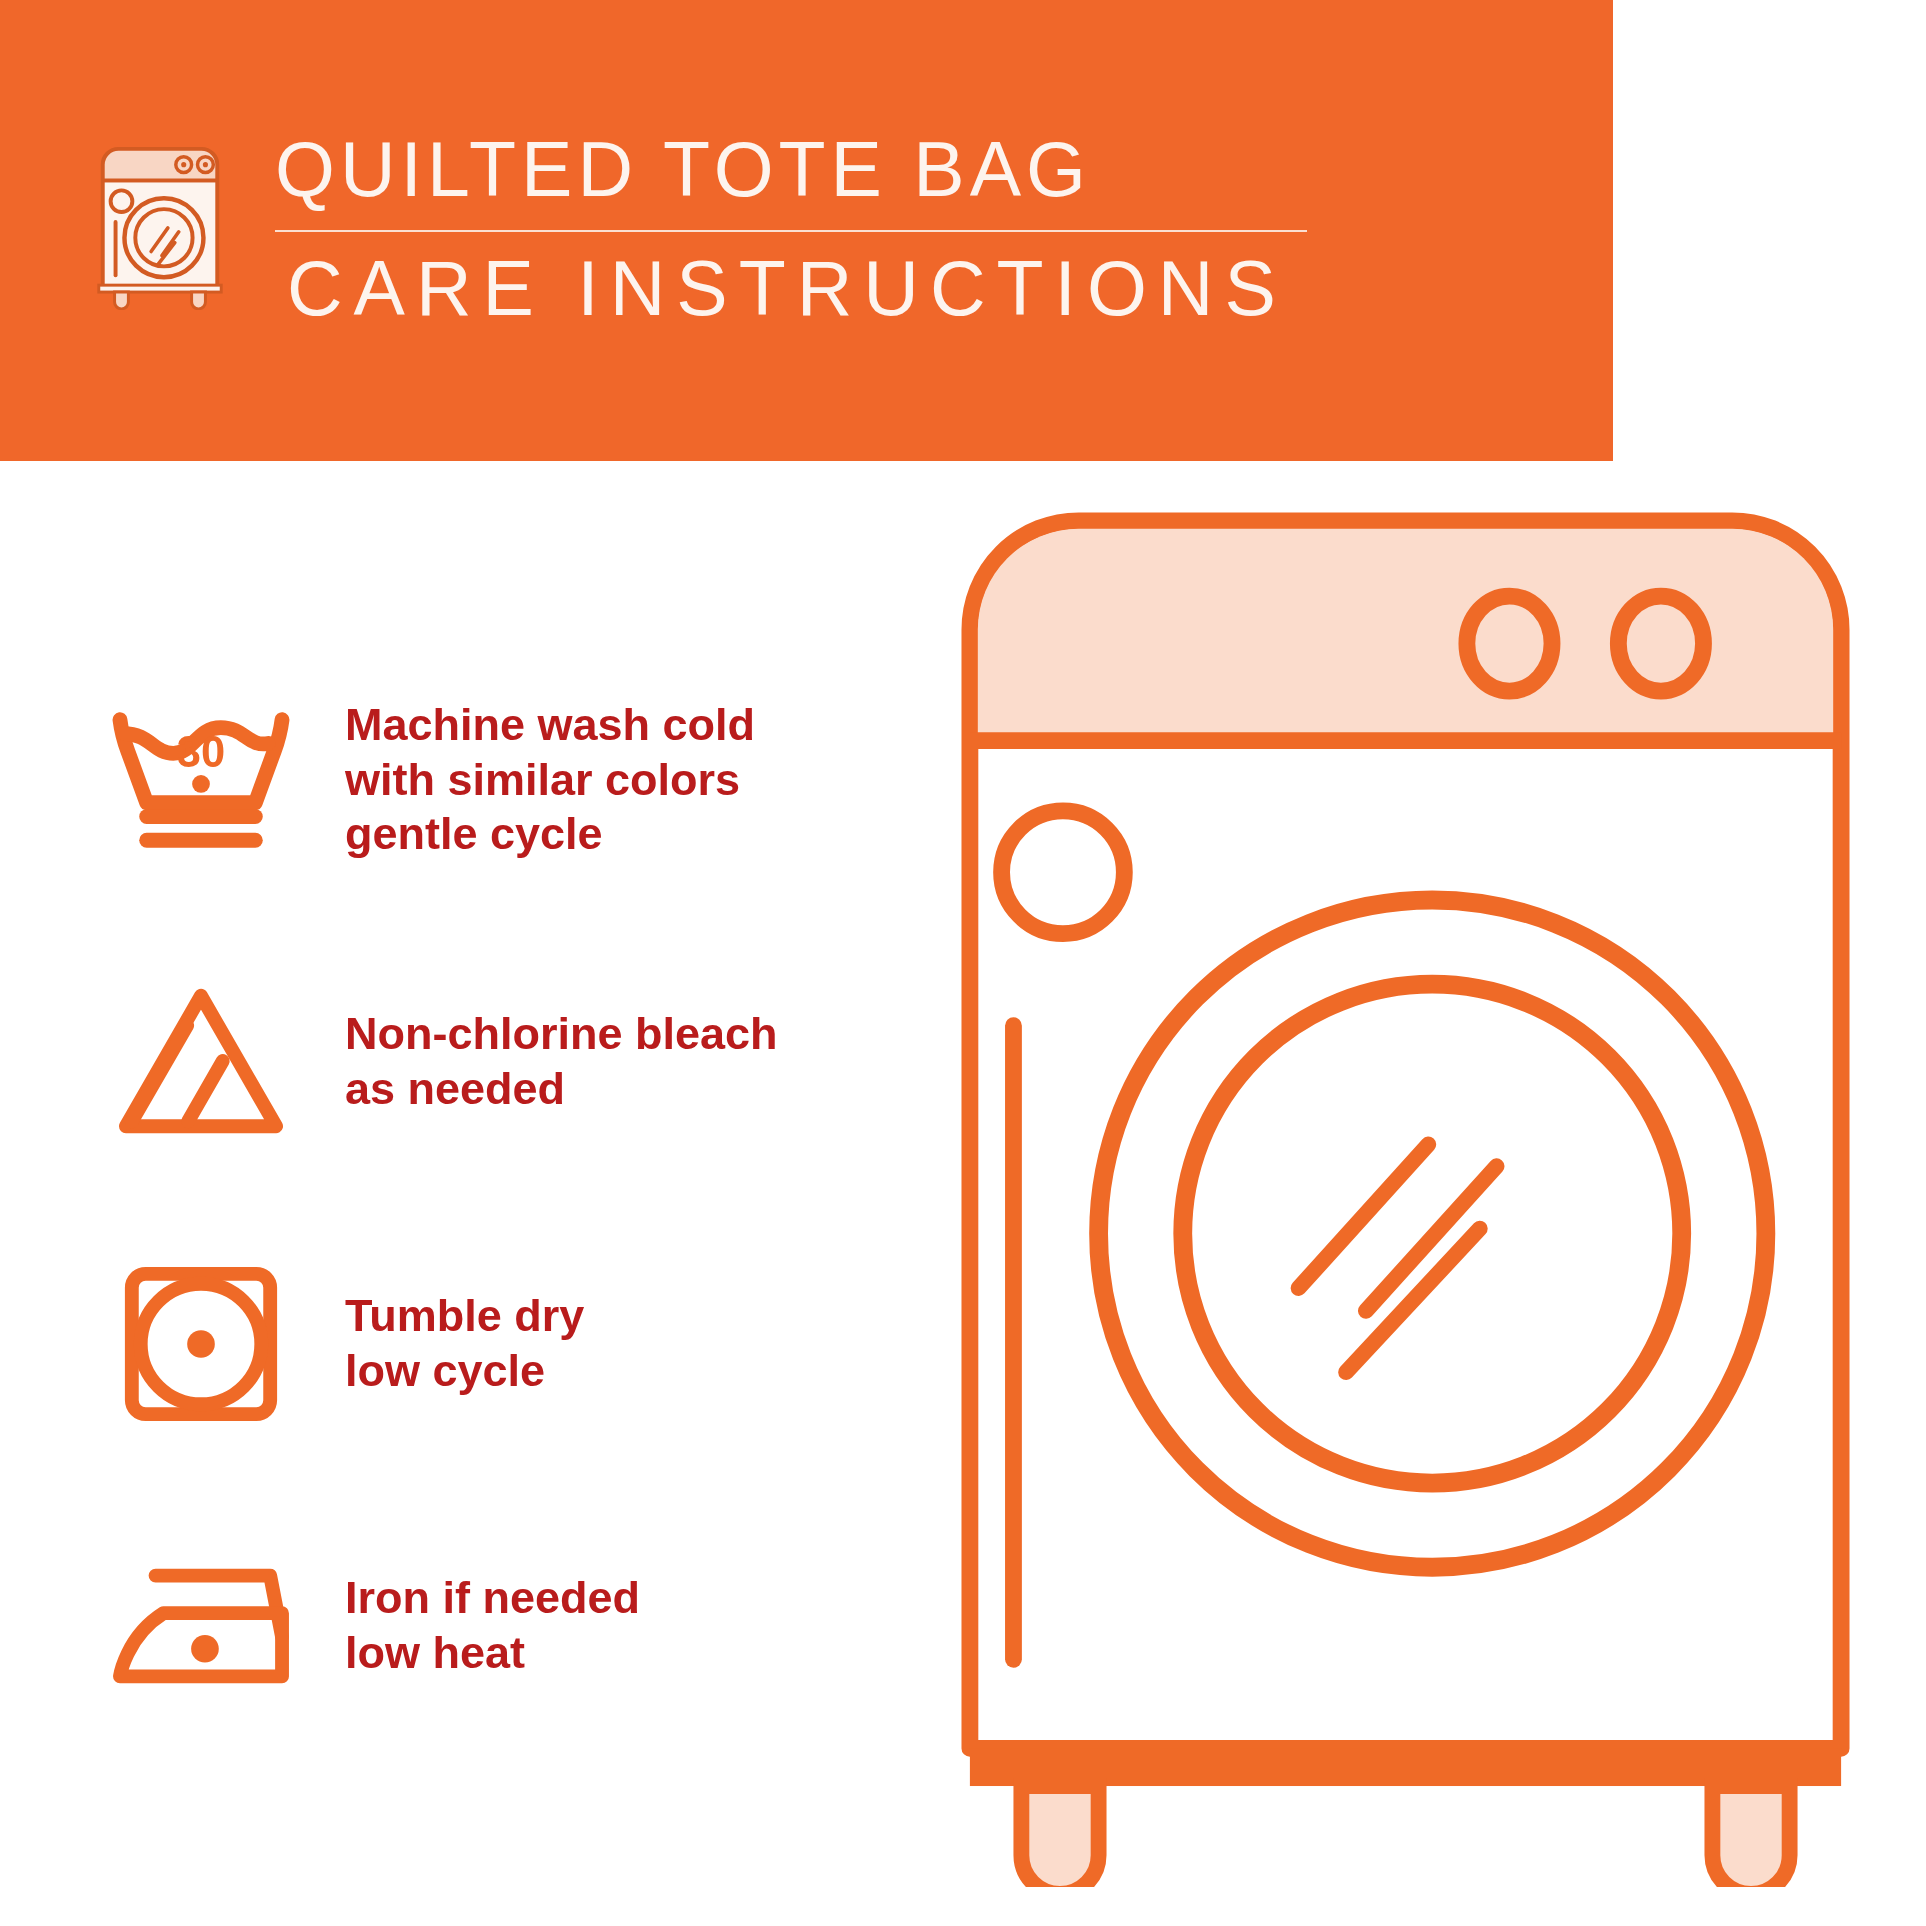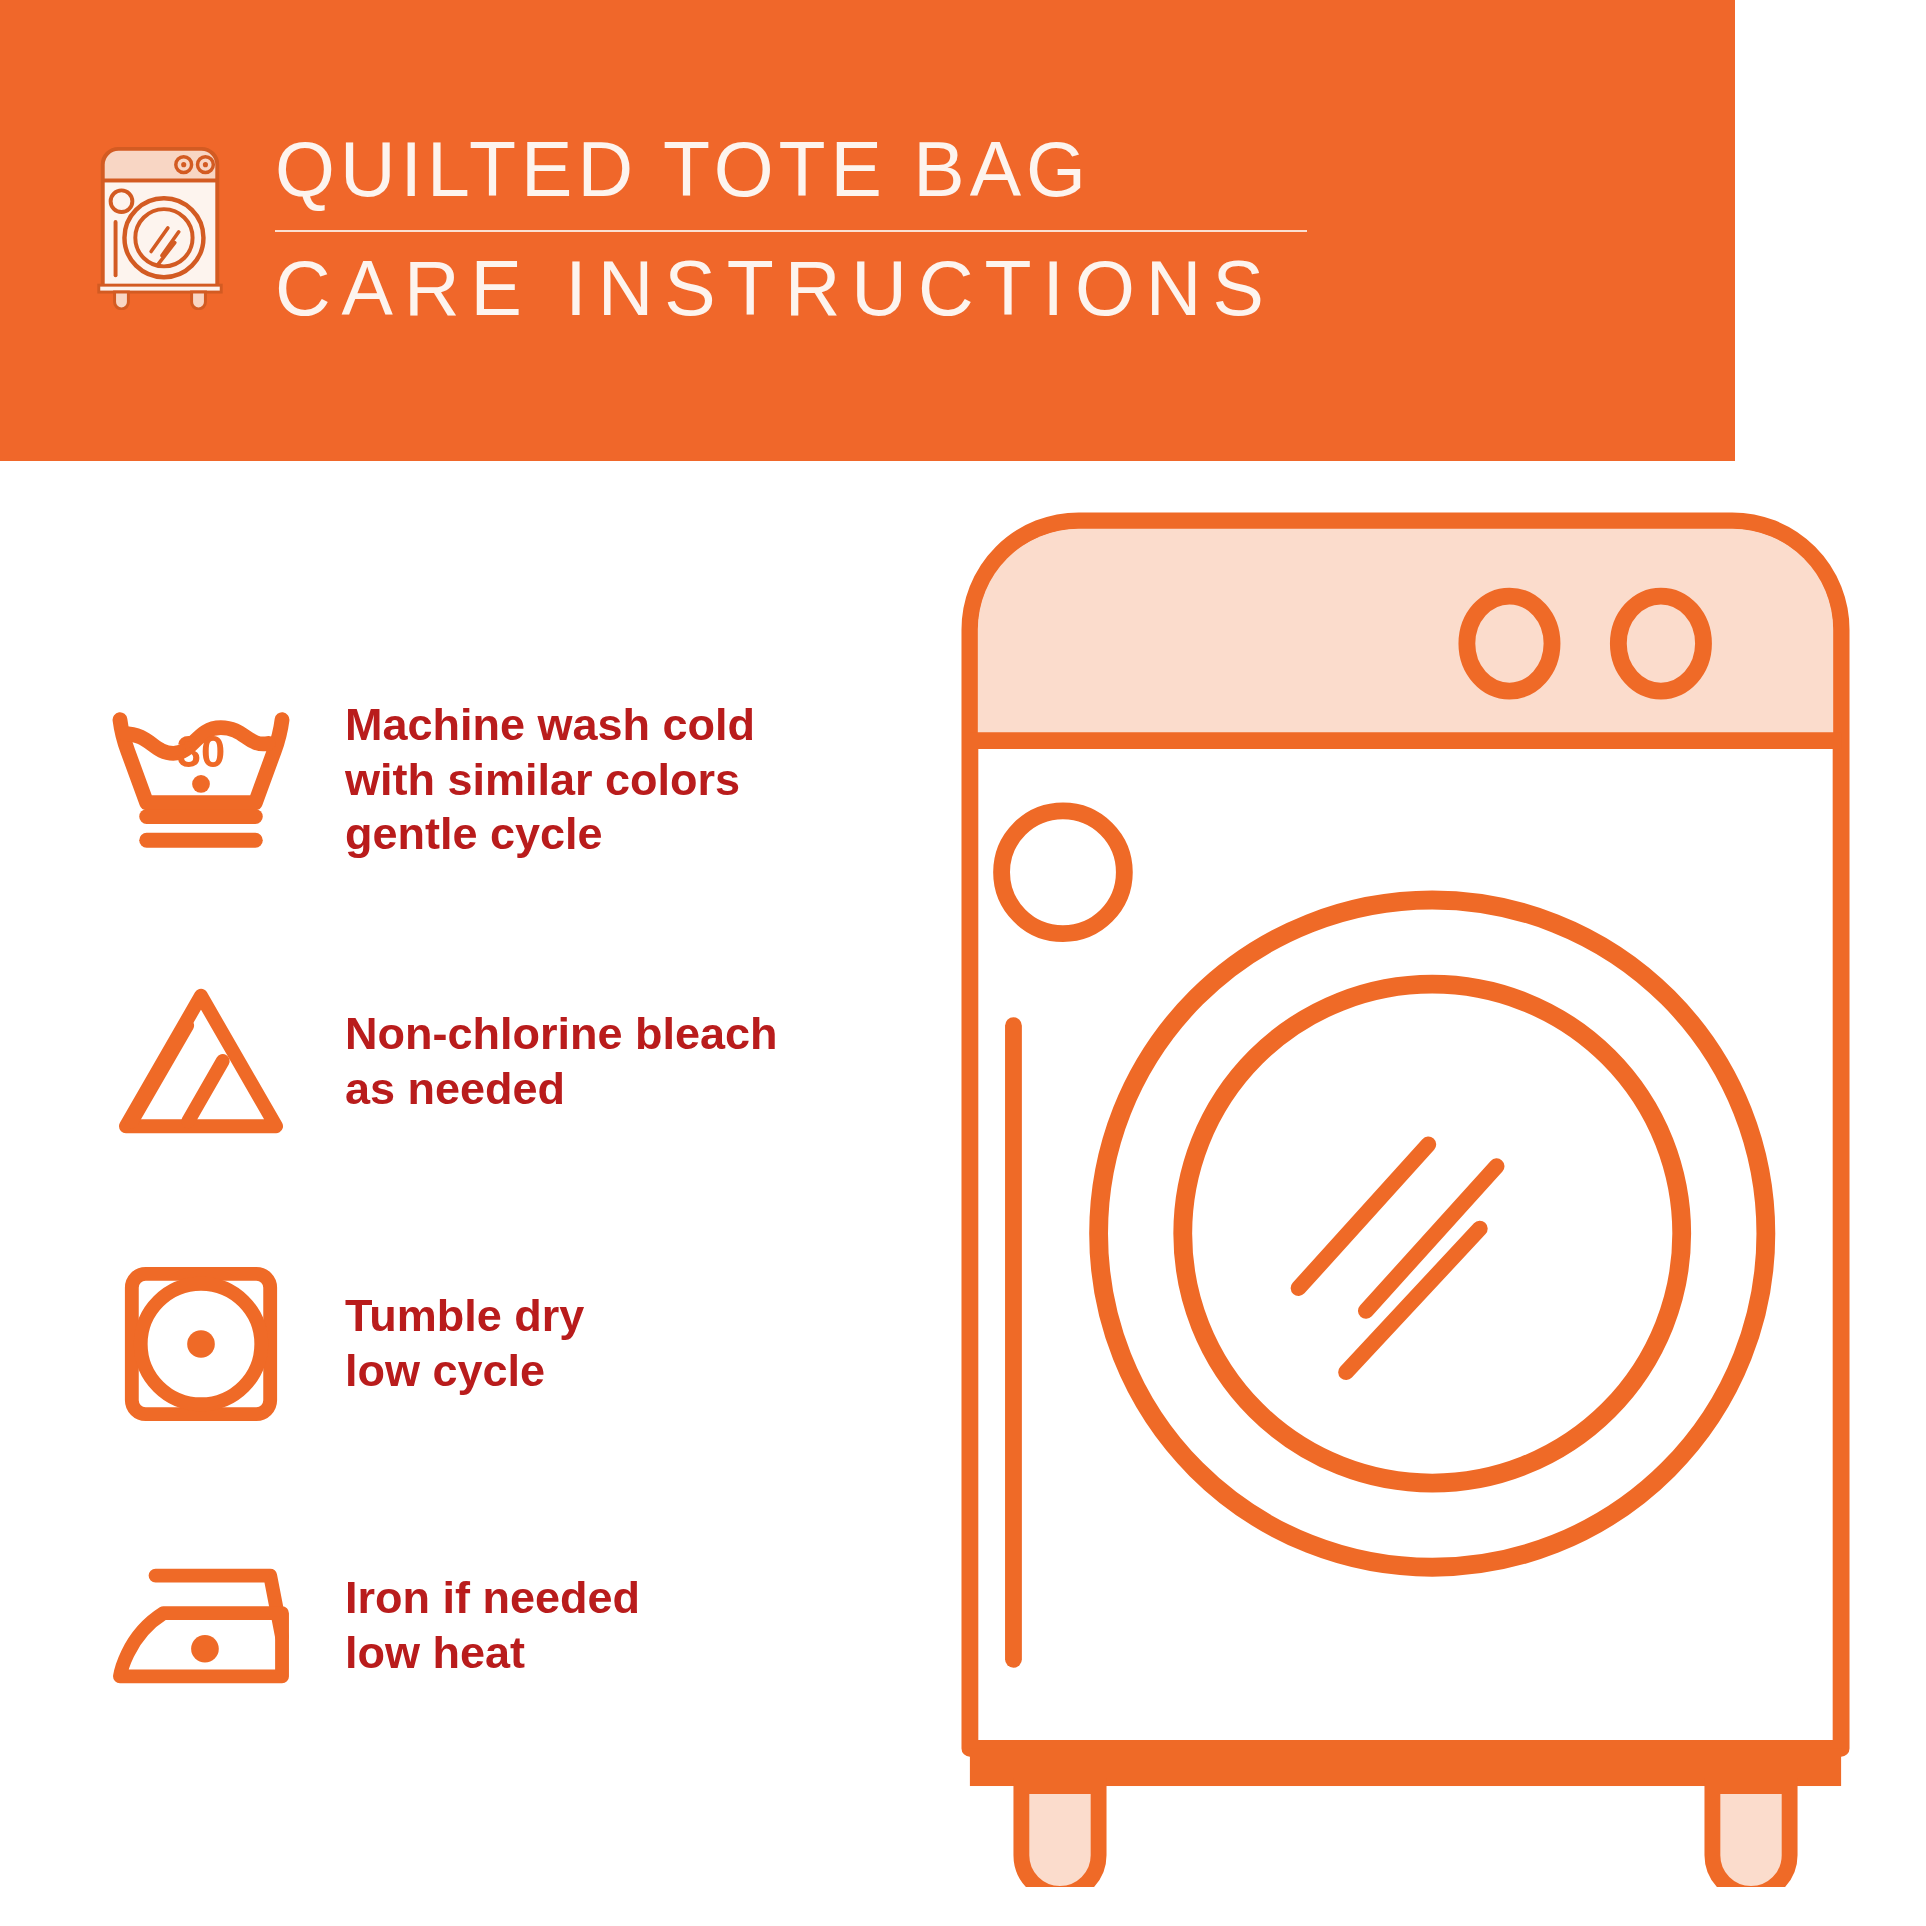--- a/index.html
+++ b/index.html
@@ -14,21 +14,21 @@
     background: #ffffff;
     font-family: "Liberation Sans", sans-serif;
     overflow: hidden;
   }
 
   
   .header {
     position: absolute;
     left: 0;
     top: 0;
-    width: 1735px;
+    width: 1613px;
     height: 461px;
     background: #F0672A;
   }
   .header-inner {
     position: absolute;
     left: 81px;
     top: 127px;
     display: flex;
     align-items: flex-start;
   }
@@ -55,20 +55,21 @@
     background: rgba(253, 244, 238, 0.85);
     margin: 22px 0 18px 0;
   }
   .title-sub {
     color: #FDF4EE;
     font-size: 77px;
     letter-spacing: 11px;
     line-height: 1;
     font-weight: 400;
     white-space: nowrap;
+    margin-left: 12px;
   }
 
   
   .body-area {
     position: absolute;
     left: 0;
     top: 461px;
     width: 1927px;
     height: 1465px;
   }

